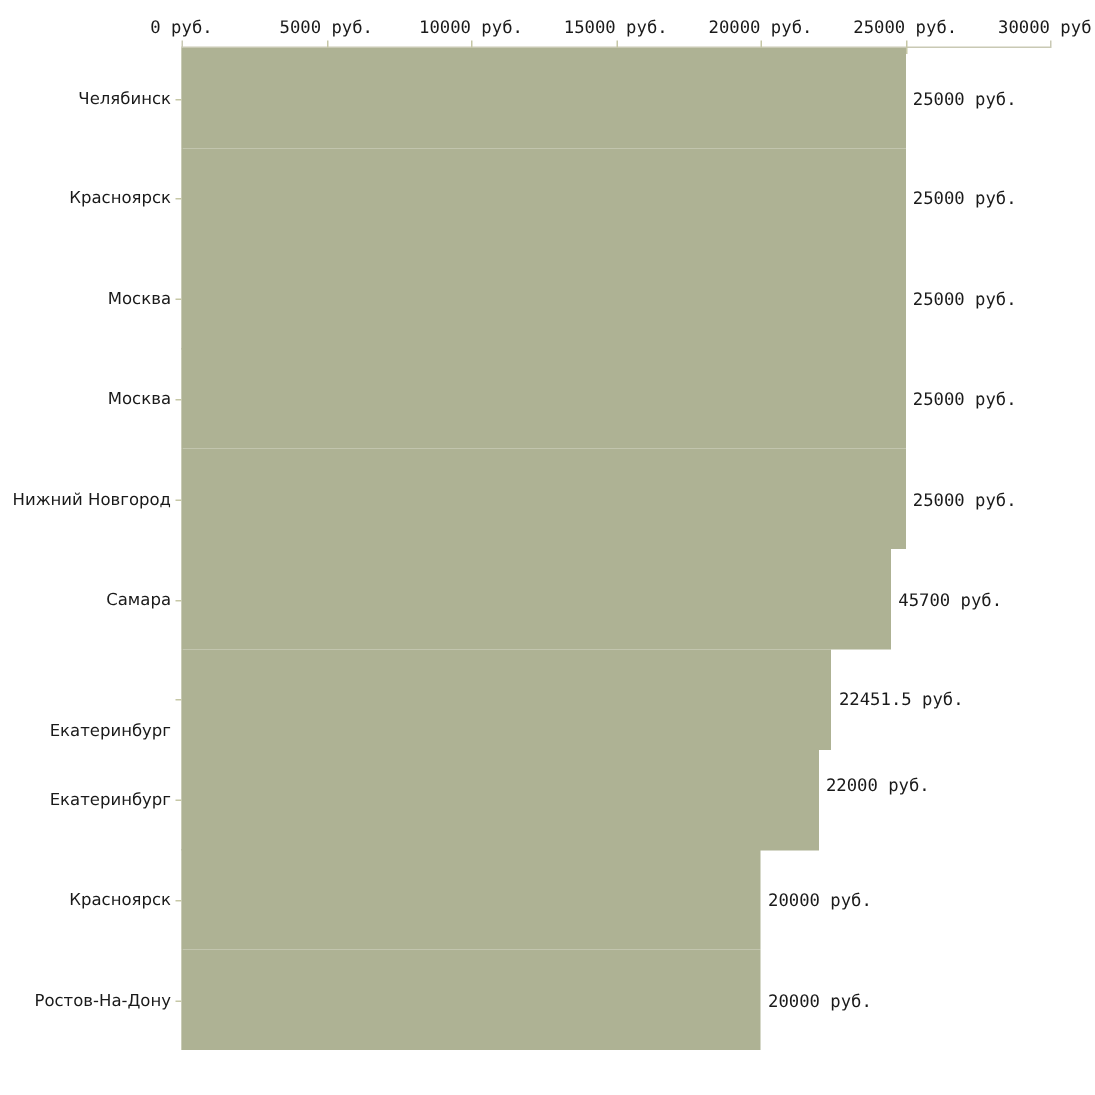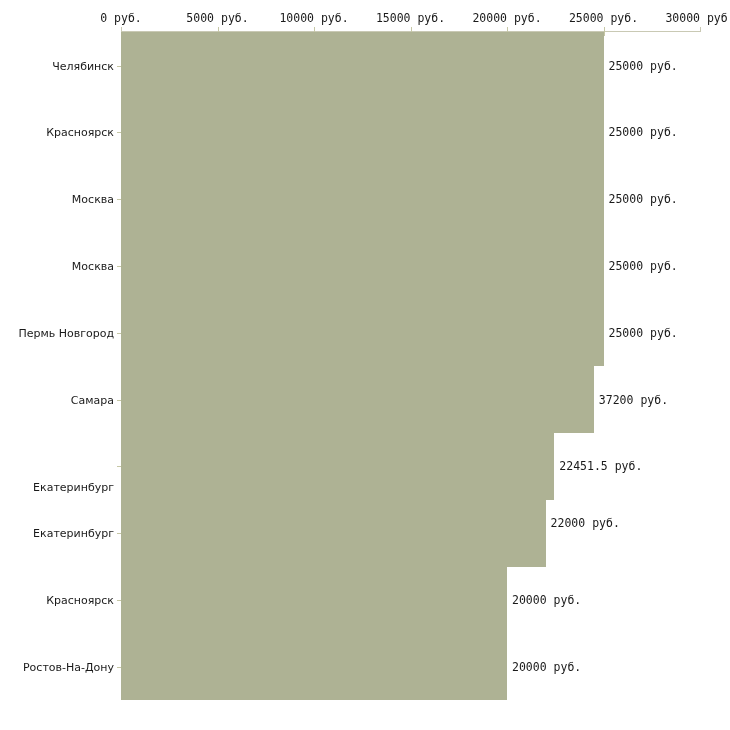--- a/index.html
+++ b/index.html
@@ -135,40 +135,40 @@
       <div class="bar-value" style="left: 608.5px; top: 65.5px;">25000 руб.</div>
       <div class="bar" title="Волгоград: 25000 руб." style="top: 98.8px; width: 482.5px; height: 67px; background: rgb(174, 178, 148);"></div>
       <div class="bar-value" style="left: 608.5px; top: 132.3px;">25000 руб.</div>
       <div class="bar" title="Москва: 25000 руб." style="top: 165.6px; width: 482.5px; height: 67px; background: rgb(174, 178, 148);"></div>
       <div class="bar-value" style="left: 608.5px; top: 199.1px;">25000 руб.</div>
       <div class="bar" title="Самара: 25000 руб." style="top: 232.4px; width: 482.5px; height: 67px; background: rgb(174, 178, 148);"></div>
       <div class="bar-value" style="left: 608.5px; top: 265.9px;">25000 руб.</div>
       <div class="bar" title="Нижний Новгород: 25000 руб." style="top: 299.2px; width: 482.5px; height: 67px; background: rgb(174, 178, 148);"></div>
       <div class="bar-value" style="left: 608.5px; top: 332.7px;">25000 руб.</div>
       <div class="bar" title="Пермь: 24500 руб." style="top: 366px; width: 472.85px; height: 67px; background: rgb(174, 178, 148);"></div>
-      <div class="bar-value" style="left: 598.85px; top: 399.5px;">37200 руб.</div>
+      <div class="bar-value" style="left: 598.85px; top: 399.5px;">45700 руб.</div>
       <div class="bar" title="Екатеринбург: 22451.5 руб." style="top: 432.8px; width: 433.314px; height: 67px; background: rgb(174, 178, 148);"></div>
       <div class="bar-value" style="left: 559.314px; top: 466.3px;">22451.5 руб.</div>
       <div class="bar" title="Новосибирск: 22000 руб." style="top: 499.6px; width: 424.6px; height: 67px; background: rgb(174, 178, 148);"></div>
       <div class="bar-value" style="left: 550.6px; top: 523px;">22000 руб.</div>
       <div class="bar" title="Красноярск: 20000 руб." style="top: 566.4px; width: 386px; height: 67px; background: rgb(174, 178, 148);"></div>
       <div class="bar-value" style="left: 512px; top: 599.9px;">20000 руб.</div>
       <div class="bar" title="Ростов-На-Дону: 20000 руб." style="top: 633.2px; width: 386px; height: 67px; background: rgb(174, 178, 148);"></div>
       <div class="bar-value" style="left: 512px; top: 666.7px;">20000 руб.</div>
     </div>
   <div id="cats-layer">
       <div class="cat-label" style="top: 65.5px; right: 616px;">Челябинск</div>
       <div class="cat-tick" style="top: 65.5px;"></div>
       <div class="cat-label" style="top: 132.3px; right: 616px;">Красноярск</div>
       <div class="cat-tick" style="top: 132.3px;"></div>
       <div class="cat-label" style="top: 199.1px; right: 616px;">Москва</div>
       <div class="cat-tick" style="top: 199.1px;"></div>
       <div class="cat-label" style="top: 265.9px; right: 616px;">Москва</div>
       <div class="cat-tick" style="top: 265.9px;"></div>
-      <div class="cat-label" style="top: 332.7px; right: 616px;">Пермь Новгород</div>
+      <div class="cat-label" style="top: 332.7px; right: 616px;">Нижний Новгород</div>
       <div class="cat-tick" style="top: 332.7px;"></div>
       <div class="cat-label" style="top: 399.5px; right: 616px;">Самара</div>
       <div class="cat-tick" style="top: 399.5px;"></div>
       <div class="cat-label" style="top: 487px; right: 616px;">Екатеринбург</div>
       <div class="cat-tick" style="top: 466.3px;"></div>
       <div class="cat-label" style="top: 533.1px; right: 616px;">Екатеринбург</div>
       <div class="cat-tick" style="top: 533.1px;"></div>
       <div class="cat-label" style="top: 599.9px; right: 616px;">Красноярск</div>
       <div class="cat-tick" style="top: 599.9px;"></div>
       <div class="cat-label" style="top: 666.7px; right: 616px;">Ростов-На-Дону</div>

